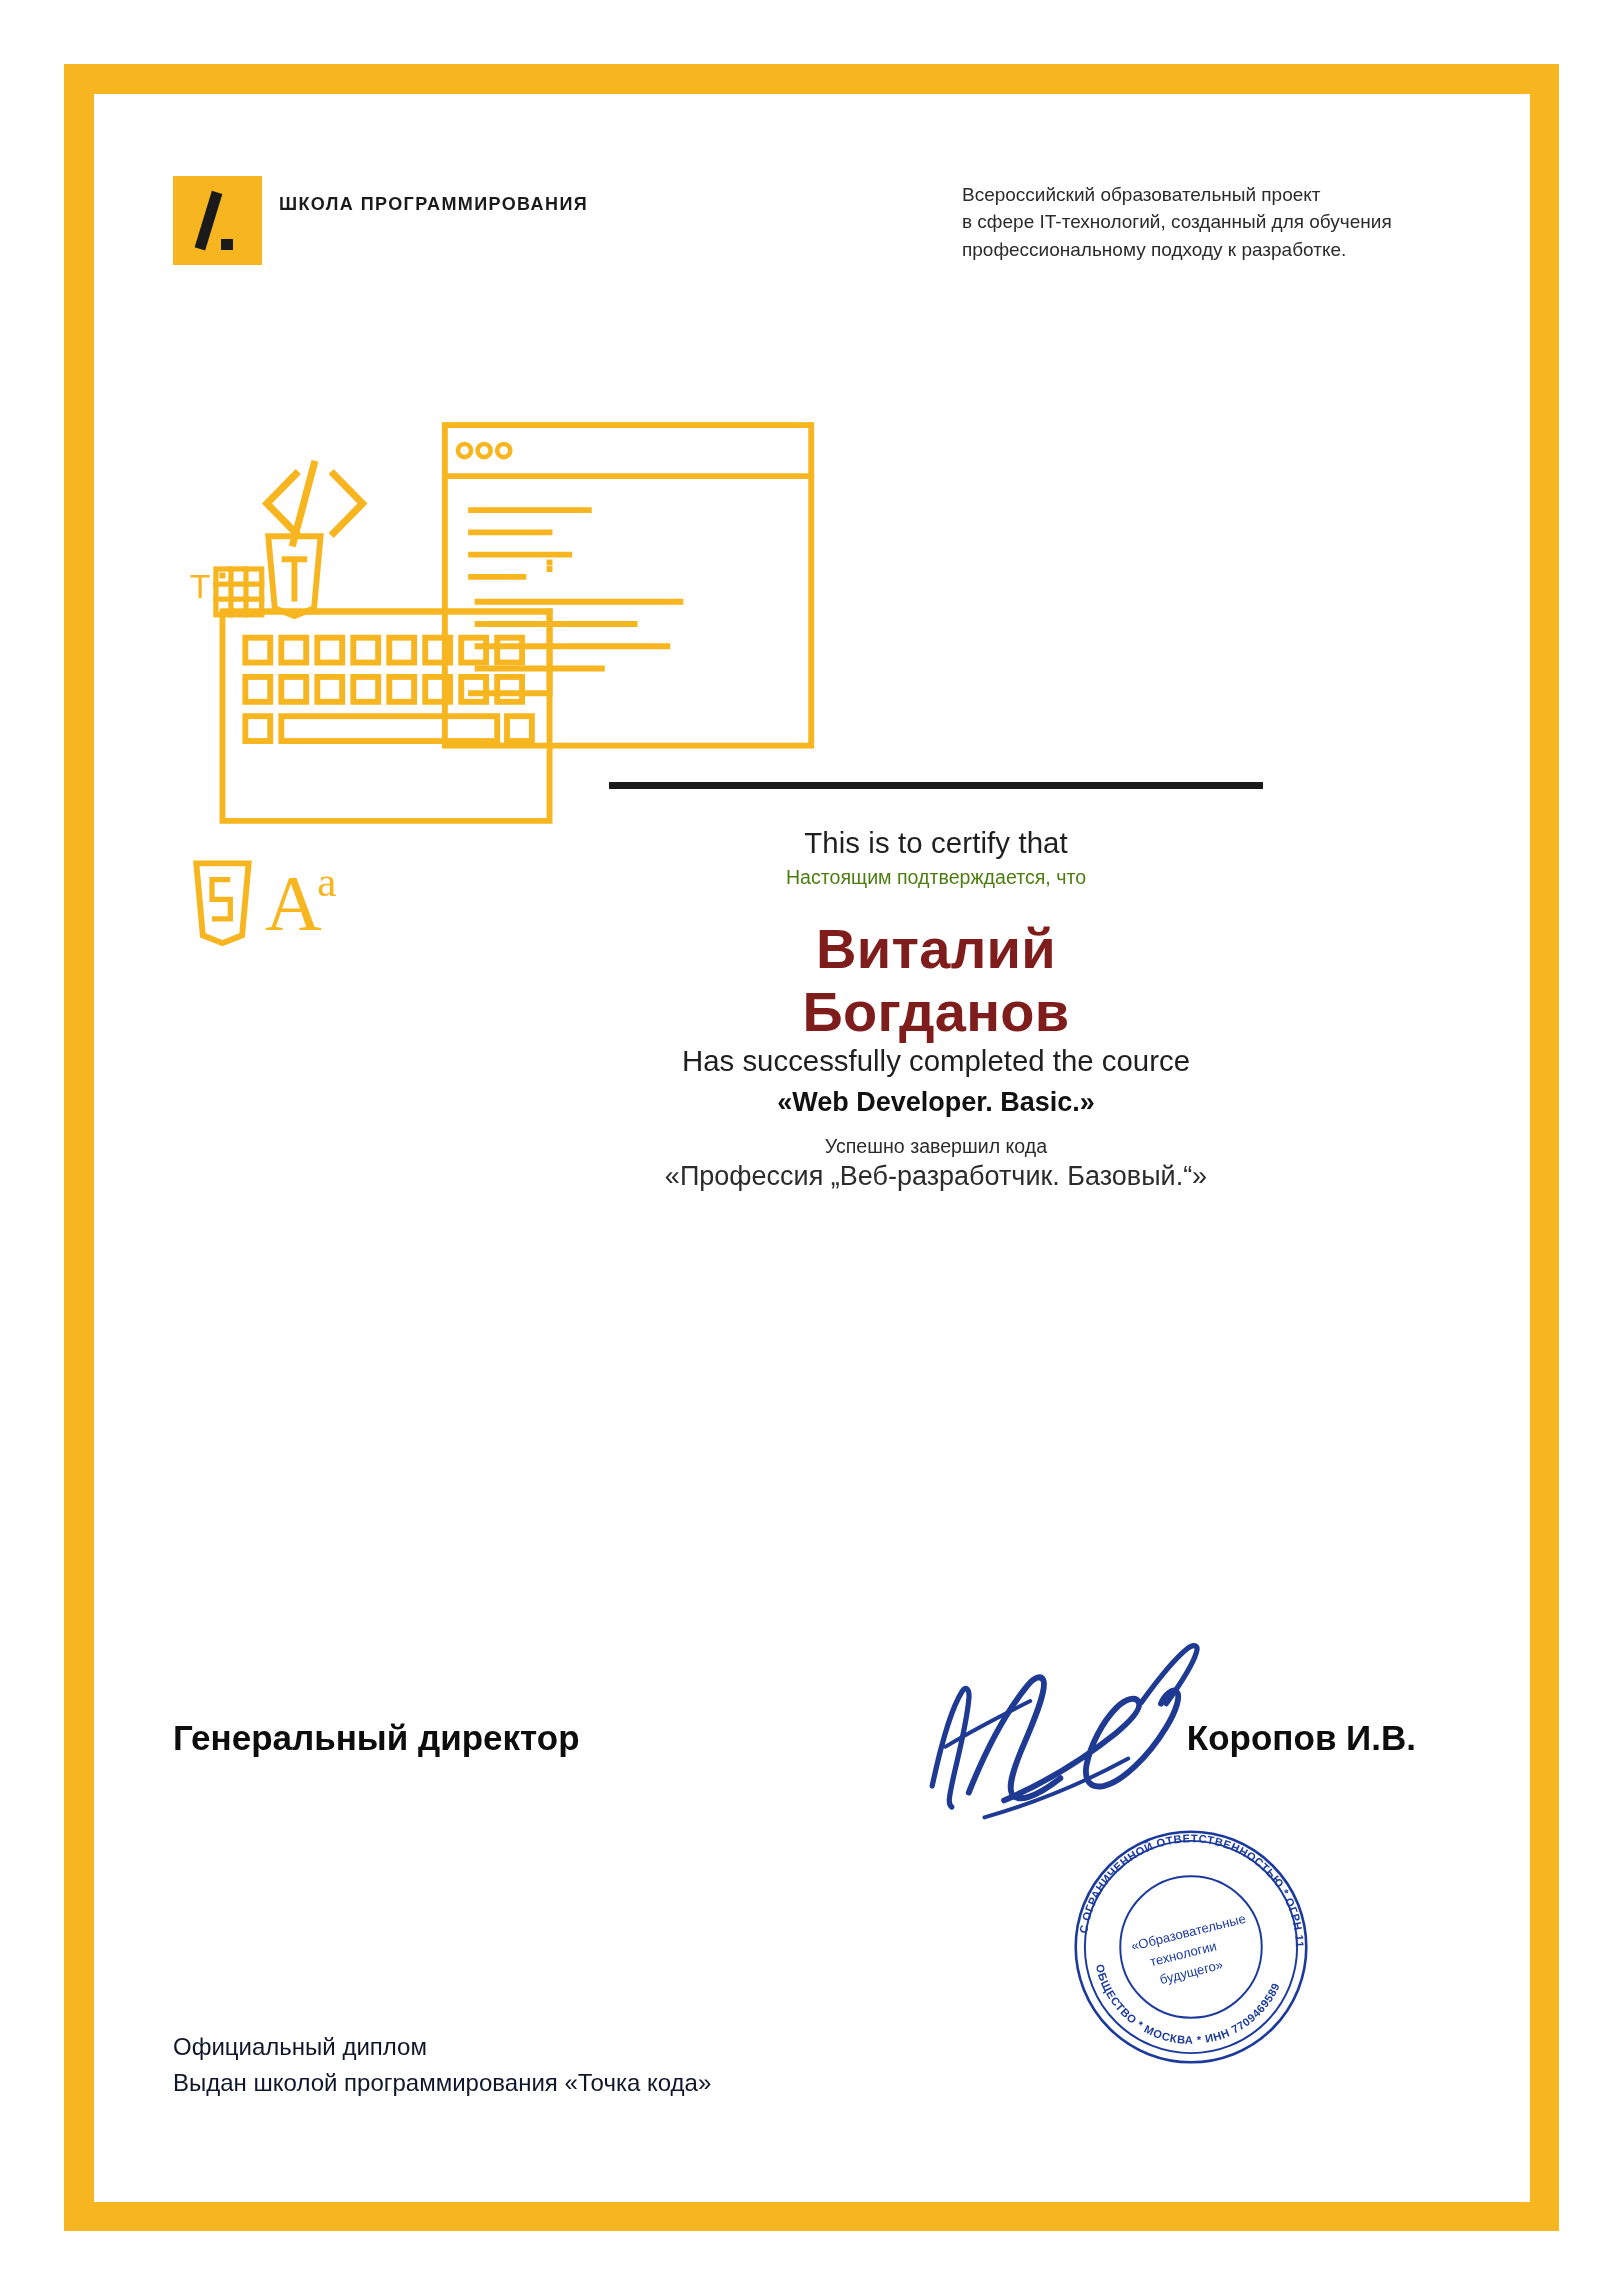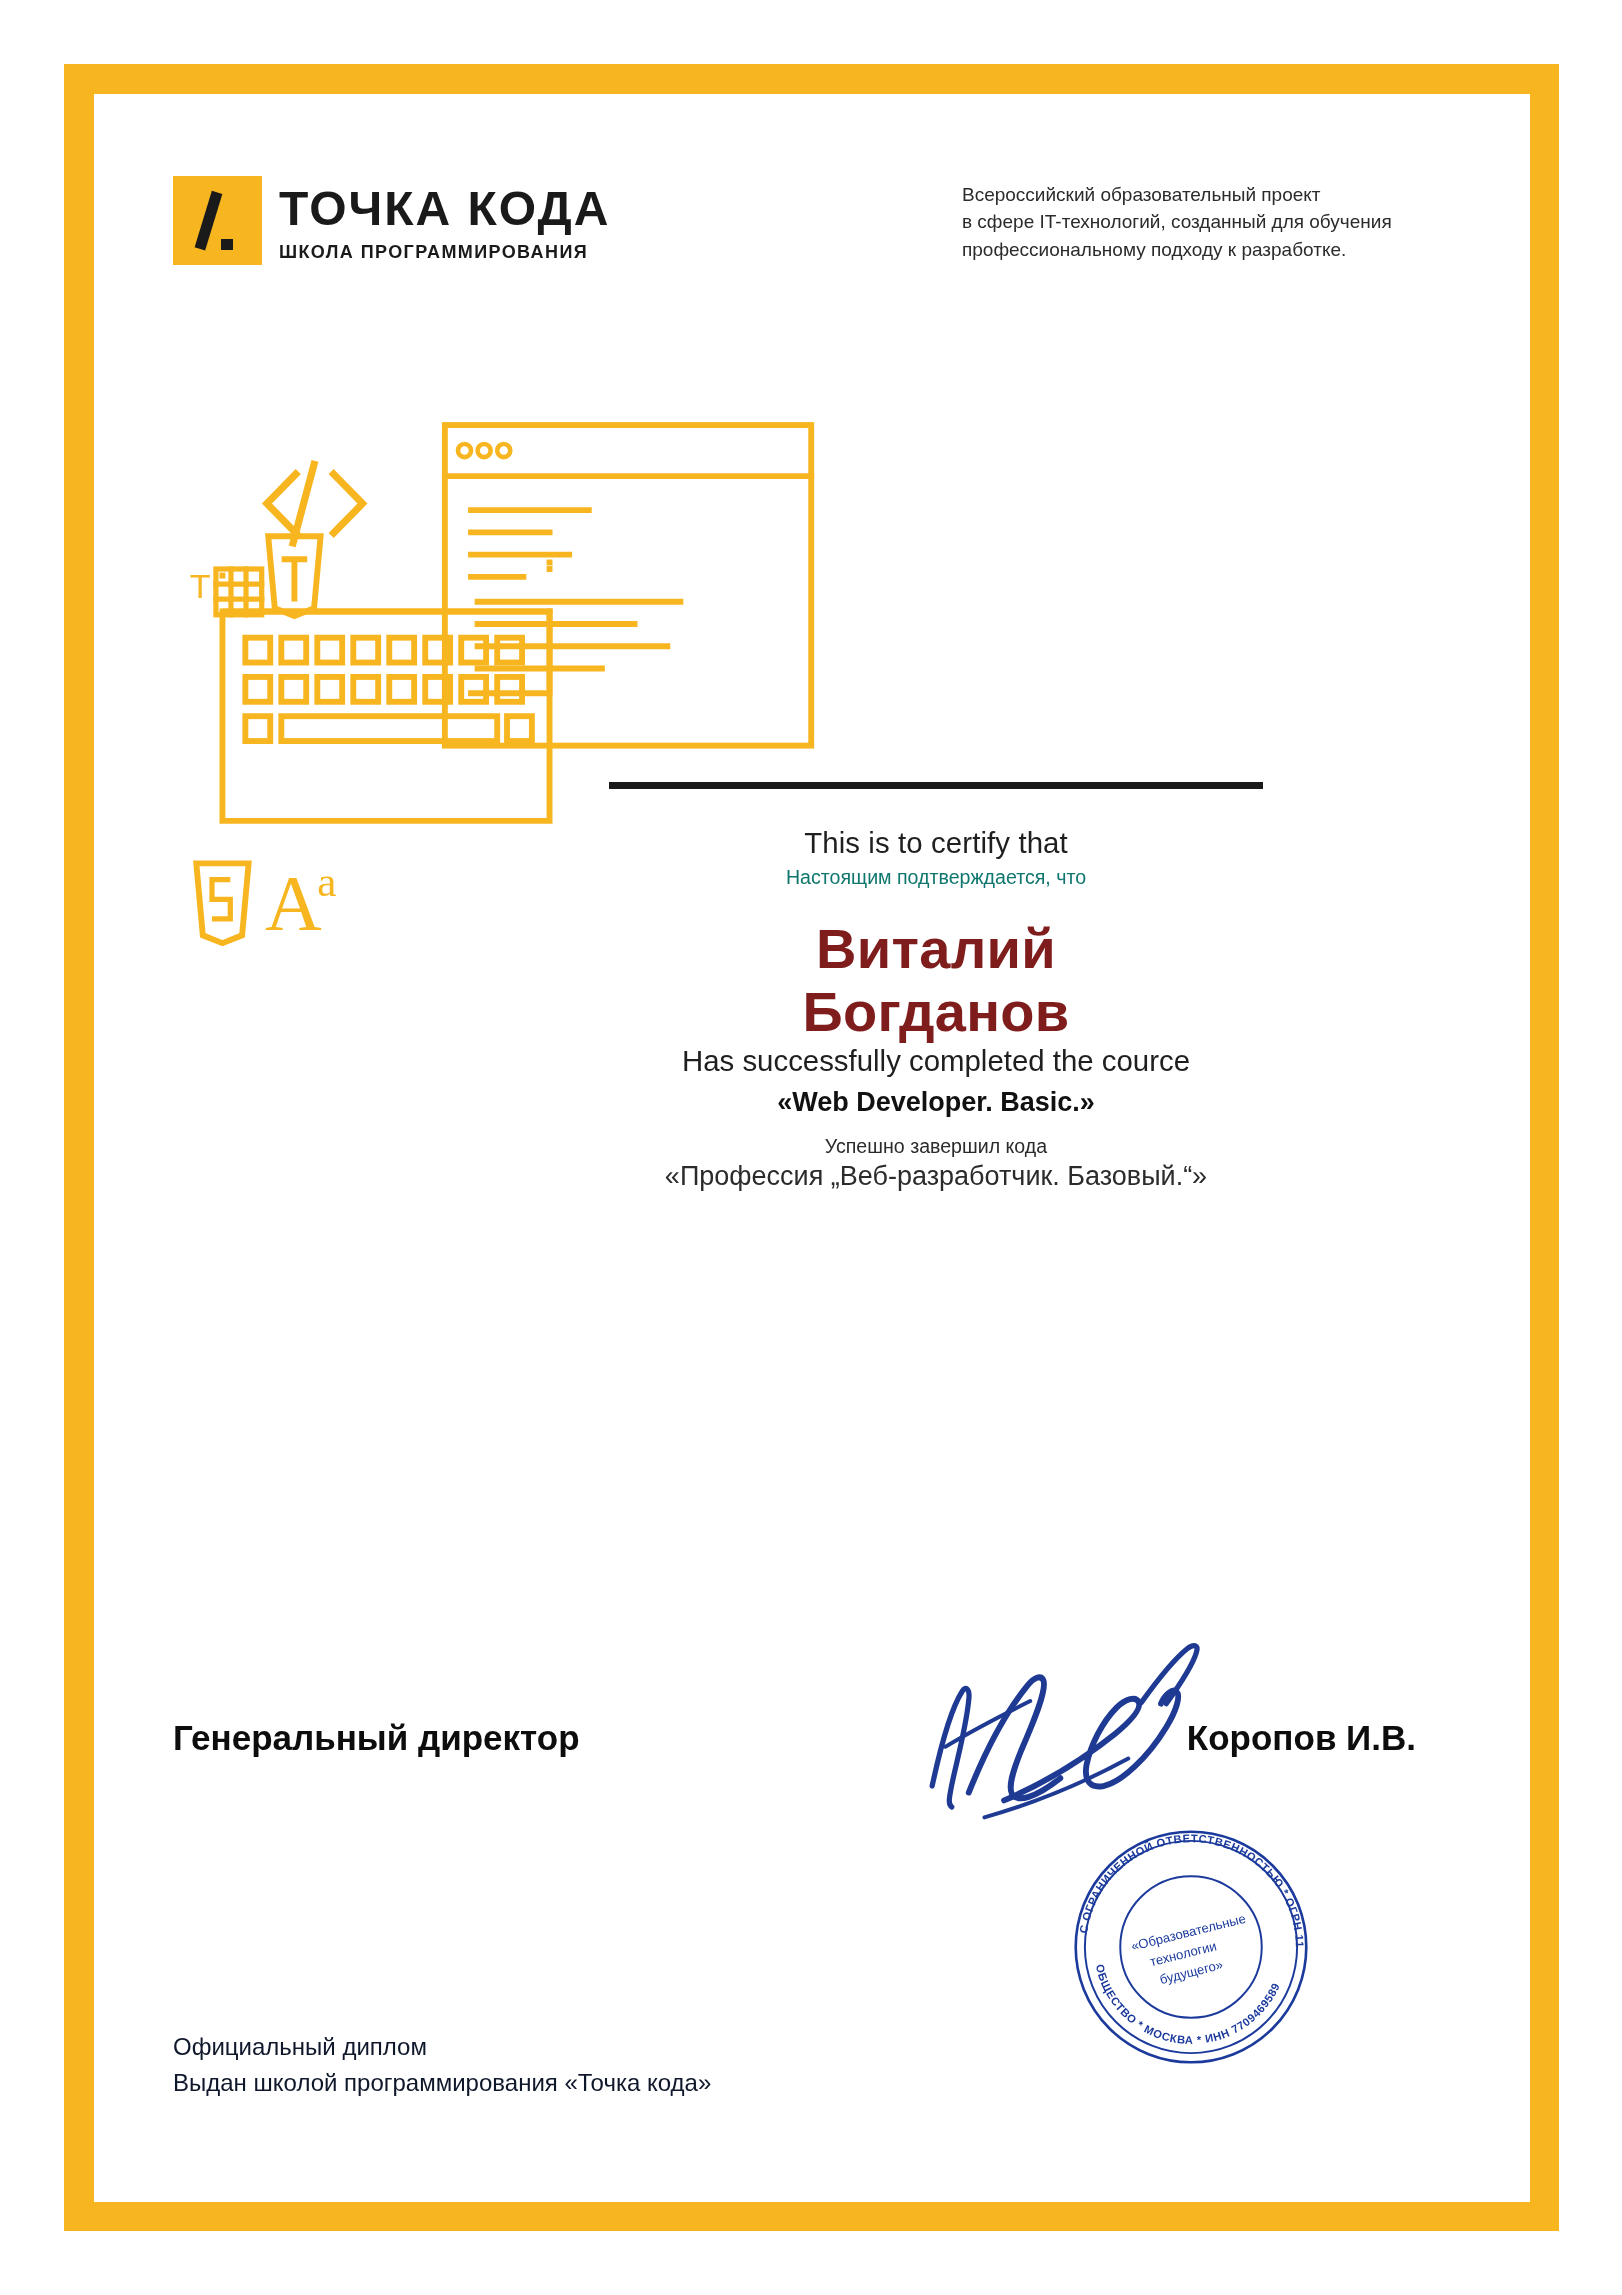--- a/index.html
+++ b/index.html
@@ -147,21 +147,21 @@
 
   .certify-en {
     margin-top: 37px;
     font-size: 29.4px;
     color: #1f1f1f;
     letter-spacing: 0.1px;
   }
   .certify-ru {
     margin-top: 6.5px;
     font-size: 19.6px;
-    color: #0f766e;
+    color: #4d7c0f;
   }
   .recipient {
     margin-top: 29px;
     font-size: 56px;
     font-weight: bold;
     color: #7f1d1d;
     line-height: 1.12;
     letter-spacing: 0.3px;
   }
   .completed-en {
@@ -240,21 +240,20 @@
   <div class="frame-inner"></div>
 
   <div class="header">
 
     <div class="logo-row">
       <div class="logo-mark">
         <div class="slash"></div>
         <div class="dot"></div>
       </div>
       <div class="logo-text">
-        <div class="logo-title">ТОЧКА КОДА</div>
         <div class="logo-sub">ШКОЛА ПРОГРАММИРОВАНИЯ</div>
       </div>
     </div>
 
     <div class="header-desc">
       <div>Всероссийский образовательный проект</div>
       <div>в сфере IT-технологий, созданный для обучения</div>
       <div>профессиональному подходу к разработке.</div>
     </div>
   </div>

